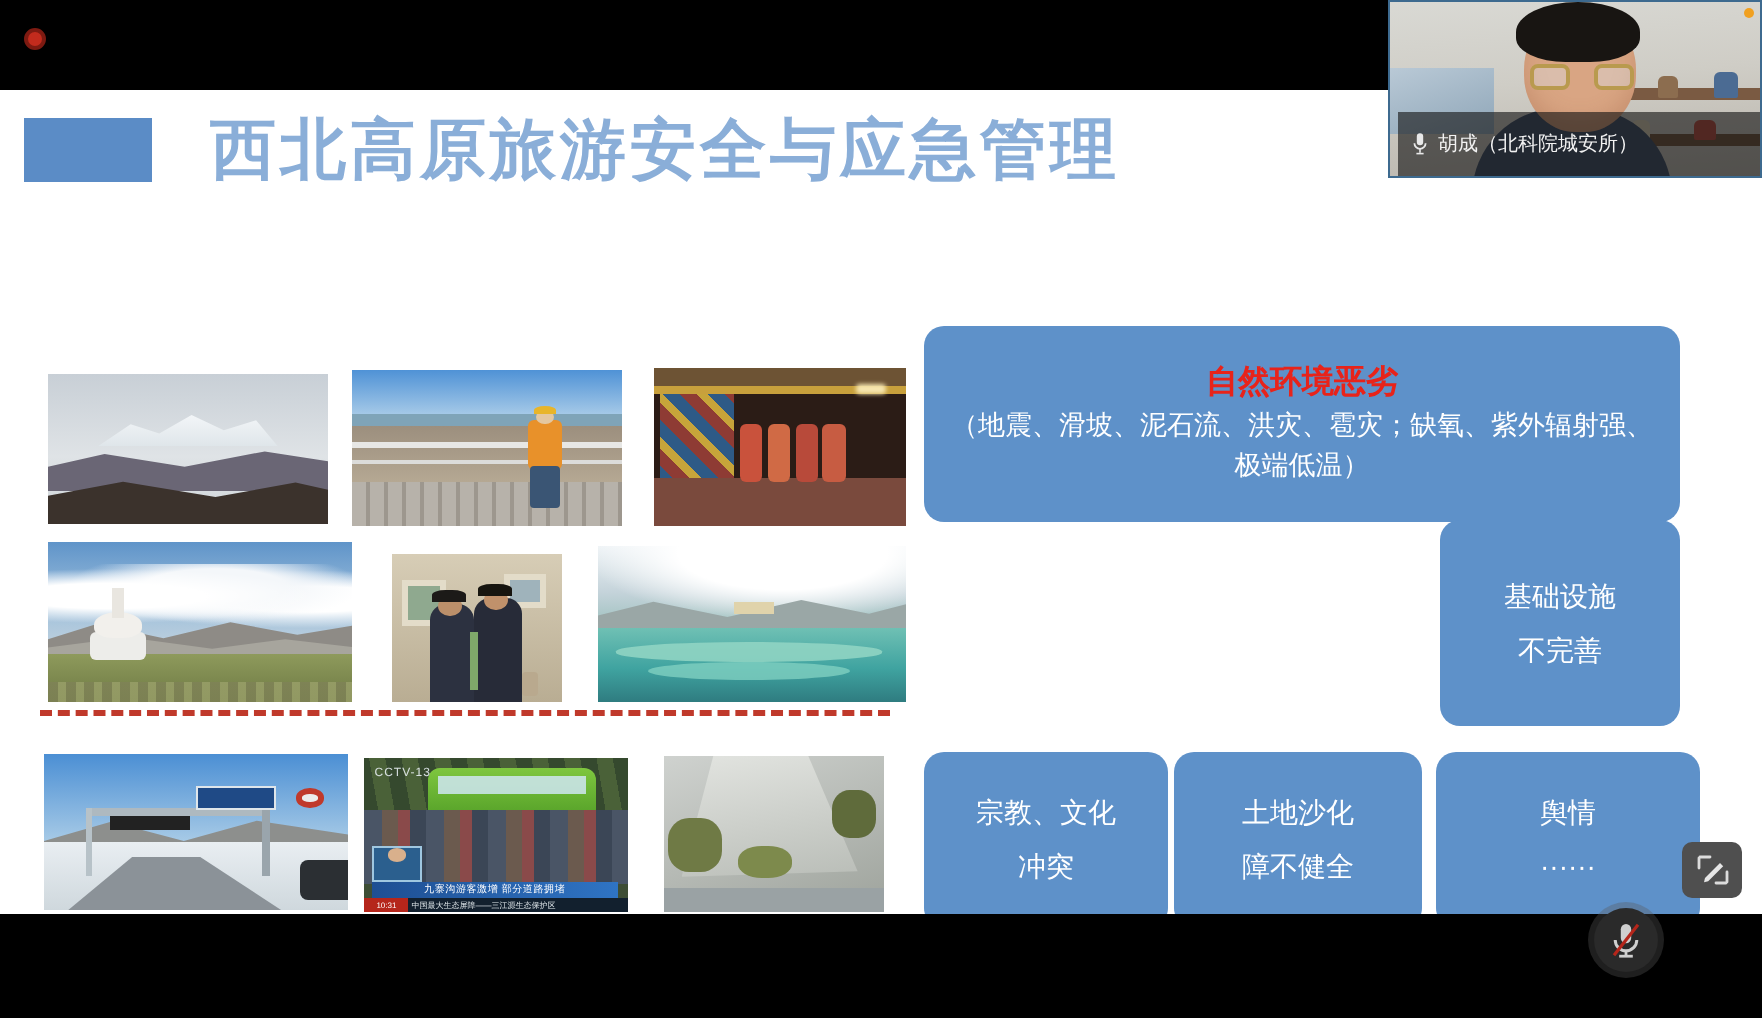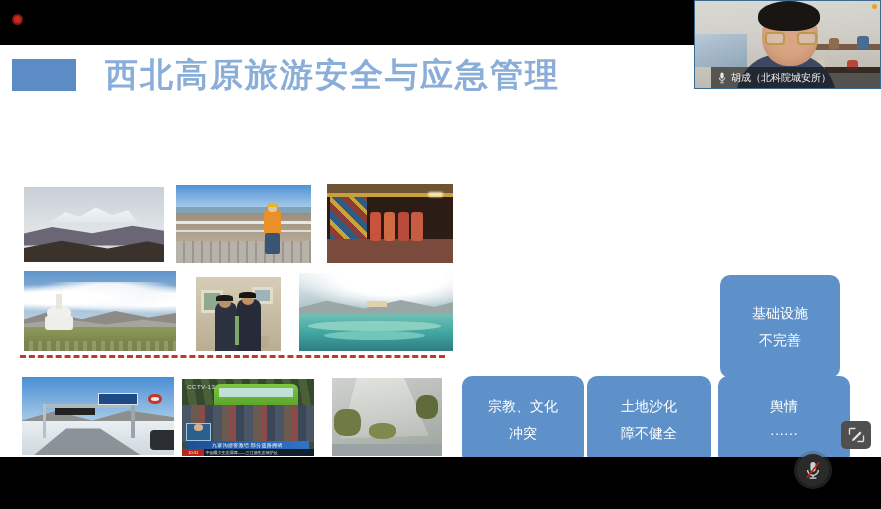--- a/index.html
+++ b/index.html
@@ -66,21 +66,21 @@
     position: absolute; top: 31px; width: 20px; height: 13px;
     border: 2px solid #b99a4e; border-radius: 4px;
     background: rgba(220,235,245,.35);
   }
   .sv-body {
     position: absolute; left: 22%; bottom: -14%;
     width: 100px; height: 46px; border-radius: 44px 44px 0 0;
     background: #3b4a62;
   }
   .sv-namebar {
-    position: absolute; left: 16px; right: 0; bottom: 0; height: 21px;
+    position: absolute; left: 4px; right: 0; bottom: 0; height: 32px;
     background: rgba(20,20,20,.62);
     display: flex; align-items: center; gap: 5px; padding: 4px 7px;
     color: #f2f2f2; font-size: 10px; white-space: nowrap;
   }
   .mic-glyph { width: 8px; height: 12px; flex: 0 0 auto; }
   .sv-pin { position: absolute; right: 3px; top: 3px; width: 5px; height: 5px;
             border-radius: 50%; background: #f0a020; }
 
   
   .slide {
@@ -262,21 +262,21 @@
     padding: 4px 8px;
   }
   .card-head { font-weight: bold; font-size: 16px; line-height: 1.2; margin-bottom: 2px; }
   .card-head.red { color: #e8231a; }
   .card-head.yellow { color: #f2c211; }
   .card-body { font-size: 13.5px; line-height: 1.45; }
   .card-title-only { font-size: 14px; line-height: 1.9; }
 
   #card-nature   { left: 0;   top: 43px;  width: 378px; height: 98px; }
   #card-eco      { left: 0;   top: 147px; width: 252px; height: 103px; }
-  #card-infra    { left: 258px; top: 155px; width: 120px; height: 103px; }
+  #card-infra    { left: 258px; top: 140px; width: 120px; height: 103px; }
   #card-religion { left: 0;   top: 256px; width: 122px; height: 88px; }
   #card-guarantee{ left: 125px; top: 256px; width: 124px; height: 88px; }
   #card-opinion  { left: 256px; top: 256px; width: 132px; height: 88px; }
 </style>
 </head>
 <body>
 
 <div id="app">
 
   <div class="rec-indicator">
@@ -427,20 +427,24 @@
           <div class="p9-veg3"></div>
           <div class="p9-river"></div>
       </div>
 
     </div>
 
     <div class="divider"></div>
 
     <div class="cards">
 
+      <div class="card" id="card-nature">
+        <div class="card-head red">自然环境恶劣</div>
+        <div class="card-body">（地震、滑坡、泥石流、洪灾、雹灾；缺氧、紫外辐射强、极端低温）</div>
+      </div>
 
 
       <div class="card" id="card-infra">
         <div class="card-title-only">基础设施</div>
         <div class="card-title-only">不完善</div>
       </div>
 
       <div class="card" id="card-religion">
         <div class="card-title-only">宗教、文化</div>
         <div class="card-title-only">冲突</div>

